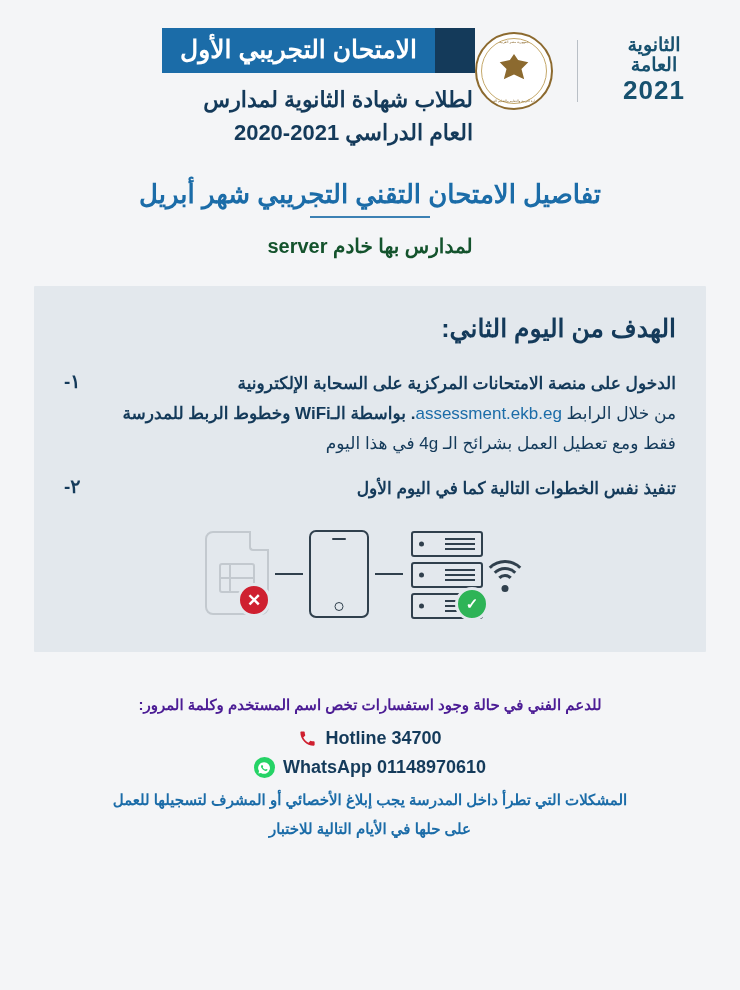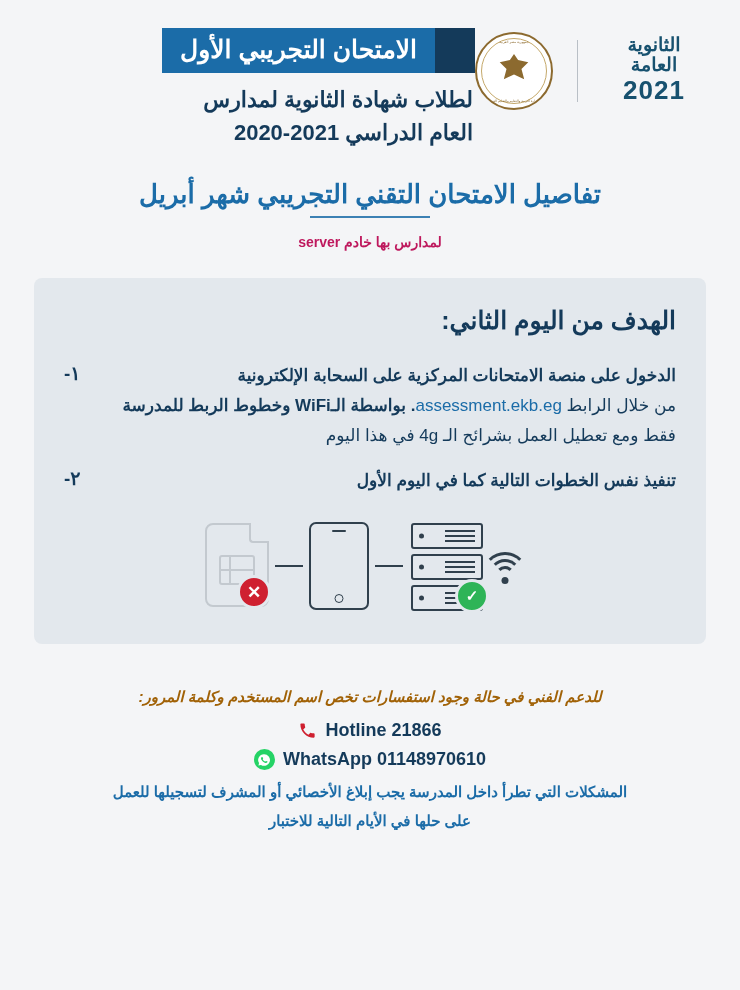--- a/index.html
+++ b/index.html
@@ -160,36 +160,36 @@
     margin: 10px 0 4px 0;
   }
   .underline-accent {
     width: 120px;
     height: 2px;
     background: #1b6ca8;
     margin: 6px auto 16px auto;
     opacity: .85;
   }
   .exam-sub {
-    font-size: 14px;
-    font-weight: bold;
-    color: #be185d;
+    font-size: 20px;
+    font-weight: bold;
+    color: #14532d;
     margin: 0;
   }
   .exam-sub .ltr {
     direction: ltr;
     unicode-bidi: embed;
     display: inline-block;
   }
 
   
   .card {
     margin: 28px 34px 0 34px;
     background: #e3e8ed;
-    border-radius: 8px;
+    border-radius: 1px;
     padding: 28px 30px 26px 30px;
   }
   .card h3 {
     text-align: right;
     font-size: 25px;
     font-weight: bold;
     color: #143a5a;
     margin: 0 0 26px 0;
   }
   .item {
@@ -381,23 +381,22 @@
   
   .footer {
     margin-top: 44px;
     text-align: center;
     color: #1b6ca8;
     padding: 0 40px;
   }
   .footer .support-line {
     font-size: 15px;
     font-weight: bold;
-    color: #a16207;
+    color: #4c1d95;
     margin-bottom: 14px;
-    font-style: italic;
   }
   .contact {
     display: flex;
     align-items: center;
     justify-content: center;
     gap: 8px;
     margin-bottom: 8px;
     direction: ltr;
   }
   .contact .txt {
@@ -534,21 +533,21 @@
 
   <div class="footer">
     <div class="support-line">للدعم الفني في حالة وجود استفسارات تخص اسم المستخدم وكلمة المرور:</div>
 
     <div class="contact">
       <span class="ico-phone">
         <svg viewBox="0 0 24 24" width="19" height="19" fill="#cf2030">
             <path d="M6.6 10.8c1.4 2.8 3.8 5.1 6.6 6.6l2.2-2.2c.3-.3.7-.4 1-.2 1.1.4 2.4.6 3.6.6.6 0 1 .4 1 1V20c0 .6-.4 1-1 1C10.7 21 3 13.3 3 4c0-.6.4-1 1-1h3.5c.6 0 1 .4 1 1 0 1.3.2 2.5.6 3.6.1.3 0 .7-.2 1l-2.3 2.2z"></path>
           </svg>
       </span>
-      <span class="txt">Hotline 21866</span>
+      <span class="txt">Hotline 34700</span>
     </div>
 
     <div class="contact">
       <span class="ico-wa">
         <svg viewBox="0 0 24 24" width="14" height="14" fill="#ffffff">
             <path d="M12 2A10 10 0 0 0 3.5 17.3L2.5 21.5l4.3-1.1A10 10 0 1 0 12 2zm5.3 14c-.2.6-1.2 1.2-1.7 1.2-.4 0-1 .1-3.2-.9-2.7-1.2-4.4-4-4.5-4.2-.1-.2-1-1.4-1-2.7s.7-1.9 1-2.1c.2-.2.5-.3.7-.3h.5c.2 0 .4 0 .6.5l.8 2c.1.2 0 .4-.1.5l-.4.5c-.1.2-.3.3-.1.6.2.3.8 1.3 1.7 2.1 1.1 1 2 1.3 2.3 1.4.2.1.4.1.6-.1l.7-.8c.2-.2.4-.2.6-.1l1.9.9c.2.1.4.2.4.3.1.2.1.7-.1 1.2z"></path>
           </svg>
       </span>
       <span class="txt">WhatsApp 01148970610</span>
     </div>

